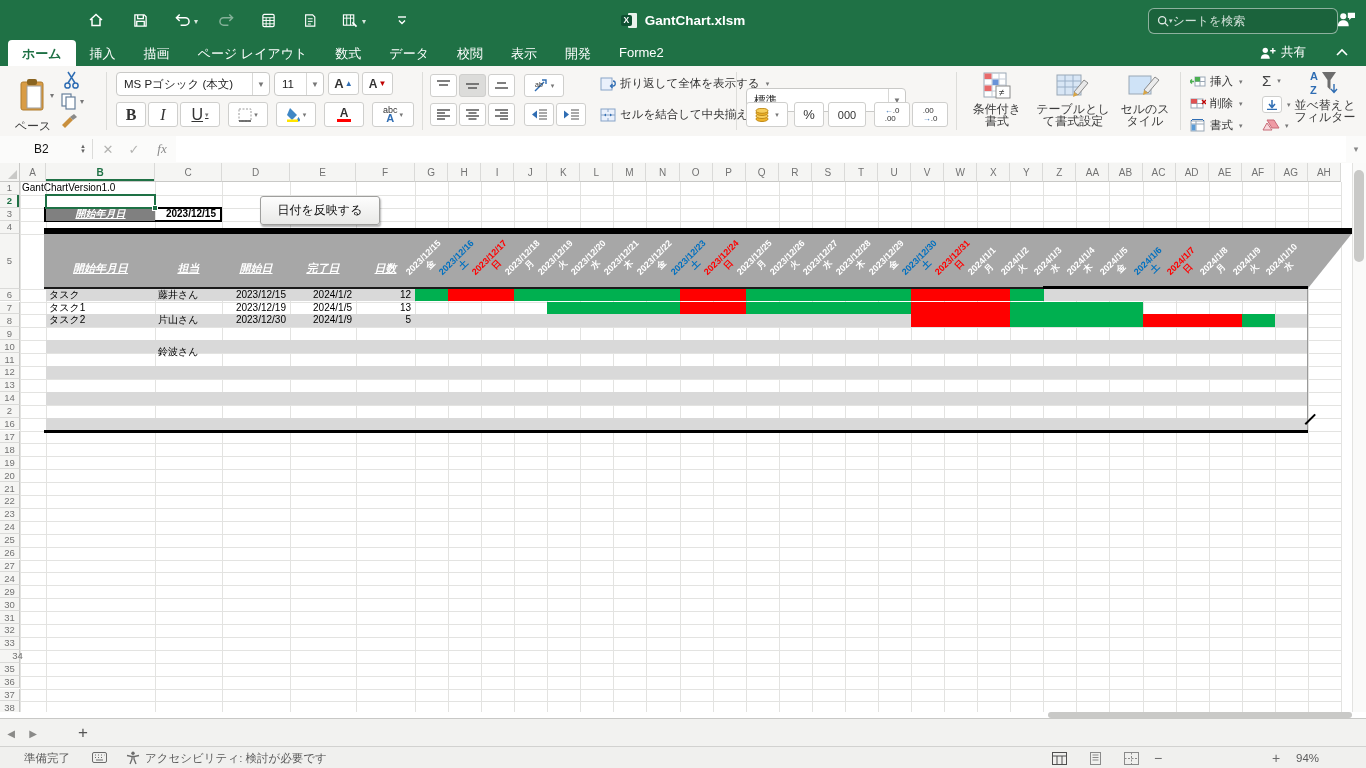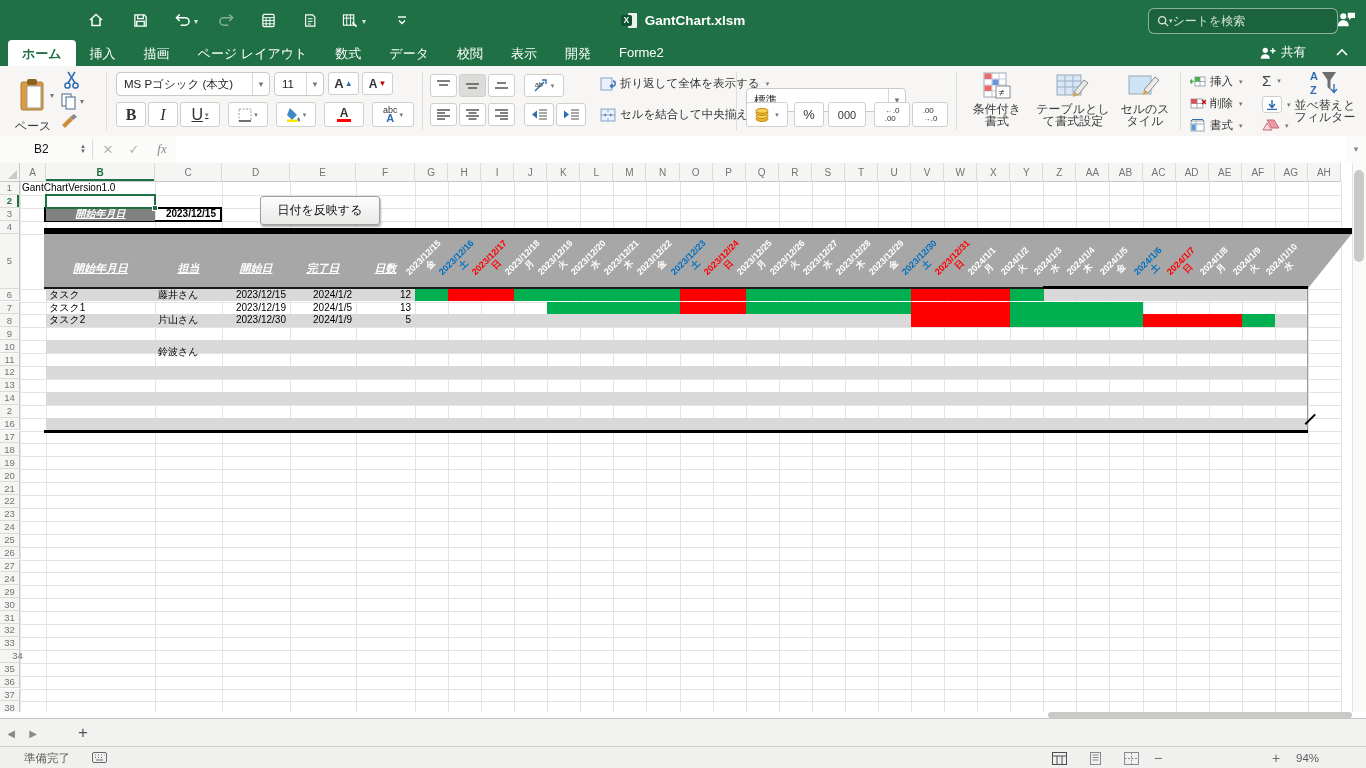--- a/index.html
+++ b/index.html
@@ -820,20 +820,27 @@
   <div class="statusbar">
     <div class="sb-item" style="left:24px">
         <span>準備完了</span>
       </div>
     <div class="sb-item" style="left:92px">
       <svg width="15" height="13" viewBox="0 0 15 13">
           <rect x="0.5" y="0.5" width="14" height="10" rx="1.5" fill="none" stroke="#6b6b6b"></rect>
           <path d="M3 3 H4 M6 3 H7 M9 3 H10 M12 3 H12.5 M3 5.5 H4 M6 5.5 H7 M9 5.5 H10 M4 8 H11" stroke="#6b6b6b"></path>
         </svg>
     </div>
+    <div class="sb-item" style="left:126px">
+      <svg width="14" height="14" viewBox="0 0 14 14">
+          <circle cx="7" cy="2.2" r="1.7" fill="#6b6b6b"></circle>
+          <path d="M1 4.5 L6 5.5 L6 8 L4 13 M13 4.5 L8 5.5 L8 8 L10 13 M6 5.5 H8" stroke="#6b6b6b" stroke-width="1.3" fill="none"></path>
+        </svg>
+      <span>アクセシビリティ: 検討が必要です</span>
+    </div>
     <div class="sb-item" style="left:1052px">
       <svg width="15" height="13" viewBox="0 0 15 13">
           <rect x="0.5" y="0.5" width="14" height="12" fill="none" stroke="#4f4f4f"></rect>
           <path d="M0.5 4 H14.5 M5 4 V12.5 M10 4 V12.5" stroke="#4f4f4f"></path>
         </svg>
     </div>
     <div class="sb-item" style="left:1088px">
       <svg width="15" height="13" viewBox="0 0 15 13">
           <rect x="2.5" y="0.5" width="10" height="12" fill="none" stroke="#8a8a8a"></rect>
           <path d="M4.5 3 H10.5 M4.5 5.5 H10.5 M4.5 8 H10.5" stroke="#8a8a8a"></path>

